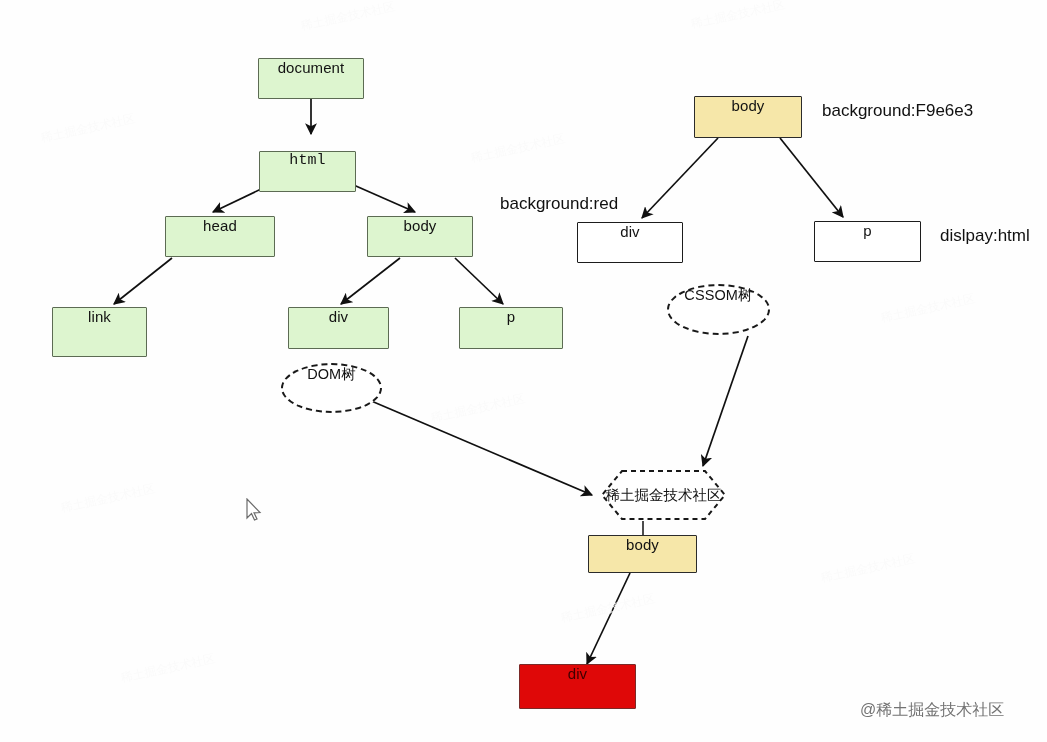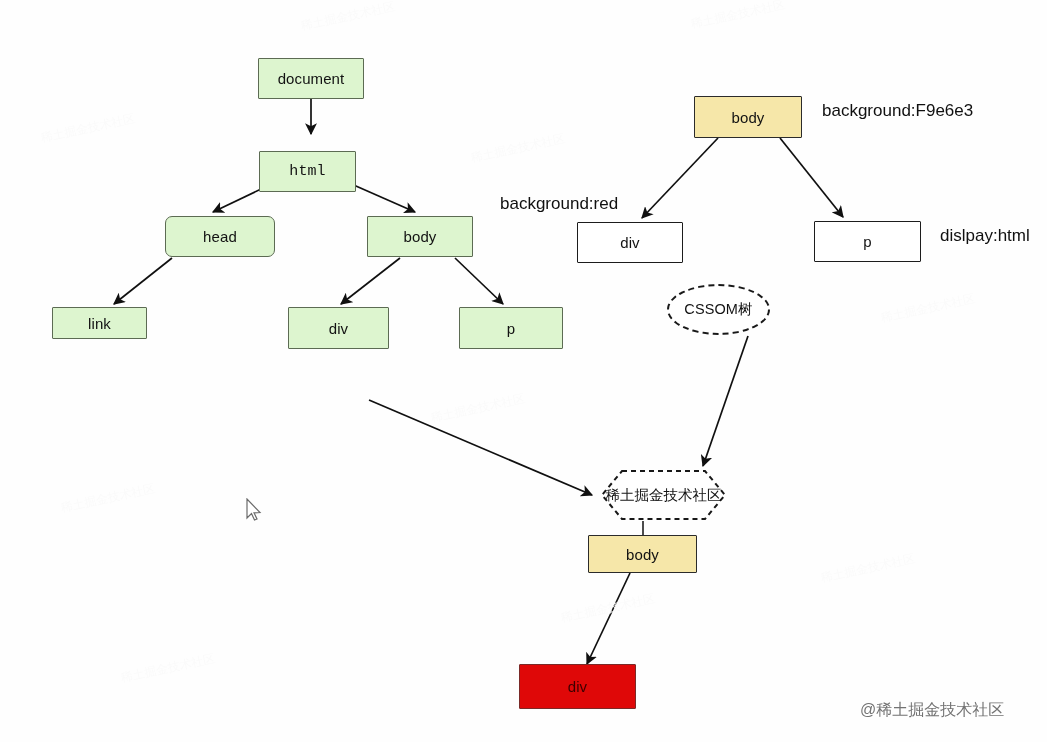--- a/index.html
+++ b/index.html
@@ -22,21 +22,20 @@
     left: 0;
     top: 0;
     width: 1047px;
     height: 742px;
     pointer-events: none;
   }
   .node {
     position: absolute;
     box-sizing: border-box;
     display: flex;
-    align-items: center;
     justify-content: center;
     font-size: 15px;
     color: #121212;
     letter-spacing: .1px;
     z-index: 3;
   }
   .node-box {
     border: 1.6px solid #4a4a4a;
     border-radius: 1px;
   }
@@ -158,40 +157,43 @@
   </svg>
 
   <div class="node node-box green" style="left:258px; top:58px; width:106px; height:41px;">
     <span>document</span>
   </div>
 
   <div class="node node-box green" style="left:259px; top:151px; width:97px; height:41px;font-family:Liberation Mono, monospace;">
     <span>html</span>
   </div>
 
-  <div class="node node-box green" style="left:165px; top:216px; width:110px; height:41px;border-radius:7px;">
+  <div class="node node-box green" style="left:165px; top:216px; width:110px; height:41px;">
     <span>head</span>
   </div>
 
   <div class="node node-box green" style="left:367px; top:216px; width:106px; height:41px;">
     <span>body</span>
   </div>
 
-  <div class="node node-box green" style="left:52px; top:307px; width:95px; height:32px;">
+  <div class="node node-box green" style="left:52px; top:307px; width:95px; height:50px;">
     <span>link</span>
   </div>
 
   <div class="node node-box green" style="left:288px; top:307px; width:101px; height:42px;">
     <span>div</span>
   </div>
 
   <div class="node node-box green" style="left:459px; top:307px; width:104px; height:42px;">
     <span>p</span>
   </div>
 
+  <div class="node ellipse" style="left:281px; top:363px; width:101px; height:50px;">
+    <span>DOM树</span>
+  </div>
 
   <div class="node node-box yellow" style="left:694px; top:96px; width:108px; height:42px;">
     <span>body</span>
   </div>
 
   <div class="ann" style="left:822px; top:101px;">background:F9e6e3</div>
 
   <div class="node node-box white" style="left:577px; top:222px; width:106px; height:41px;">
     <span>div</span>
   </div>

